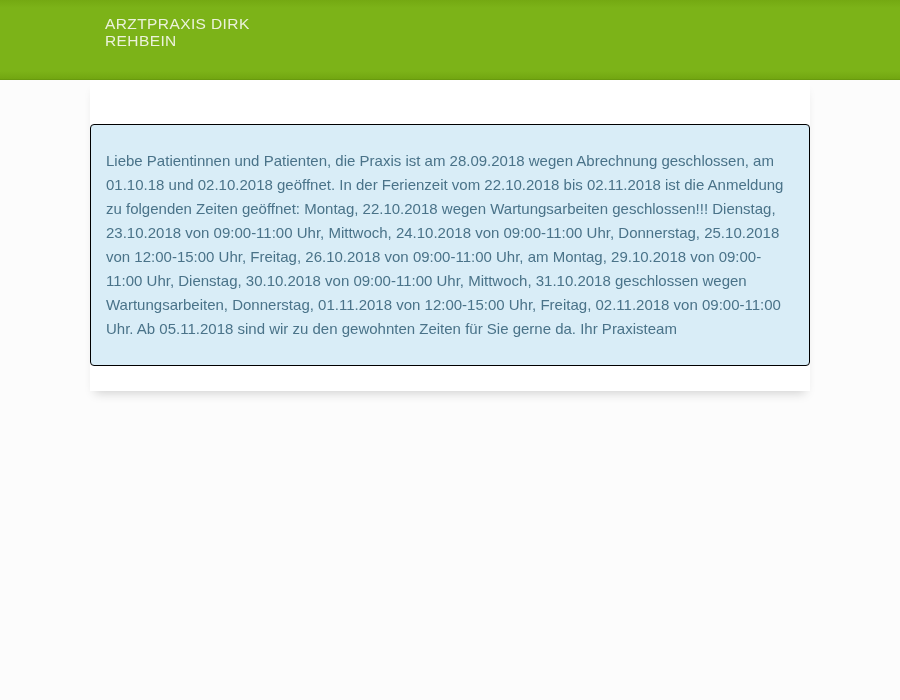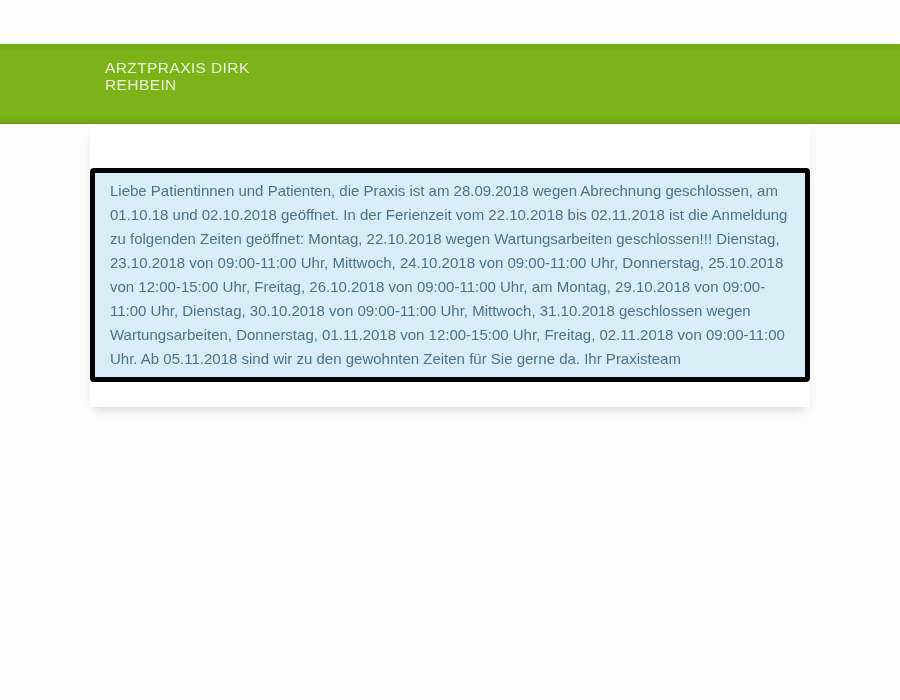--- a/index.html
+++ b/index.html
@@ -15,21 +15,20 @@
   .page {
     width: 900px;
     height: 700px;
     position: relative;
   }
   
   .site-header {
     height: 80px;
     background: linear-gradient(180deg, #74a912 0%, #7cb318 10%, #7cb318 90%, #72a611 100%);
     border-bottom: 1px solid #689a0e;
-    margin-top: 44px;
   }
   .header-inner {
     width: 720px;
     height: 100%;
     margin: 0 auto;
     padding: 0 15px;
     display: flex;
     justify-content: space-between;
     align-items: flex-start;
   }
@@ -66,23 +65,23 @@
   .content-card {
     width: 720px;
     margin: 0 auto;
     background: #ffffff;
     padding: 44px 0 25px 0;
     box-shadow: 0 7px 10px -5px rgba(0, 0, 0, 0.18);
   }
   
   .alert-info {
     background: #d9edf7;
-    border: 5px solid #000000;
+    border: 1px solid #000000;
     border-radius: 4px;
-    padding: 6px 15px;
+    padding: 24px 15px;
     color: #4a7389;
     font-size: 15px;
     line-height: 24px;
   }
   .alert-info p {
     margin: 0;
   }
 </style>
 </head>
 <body>

